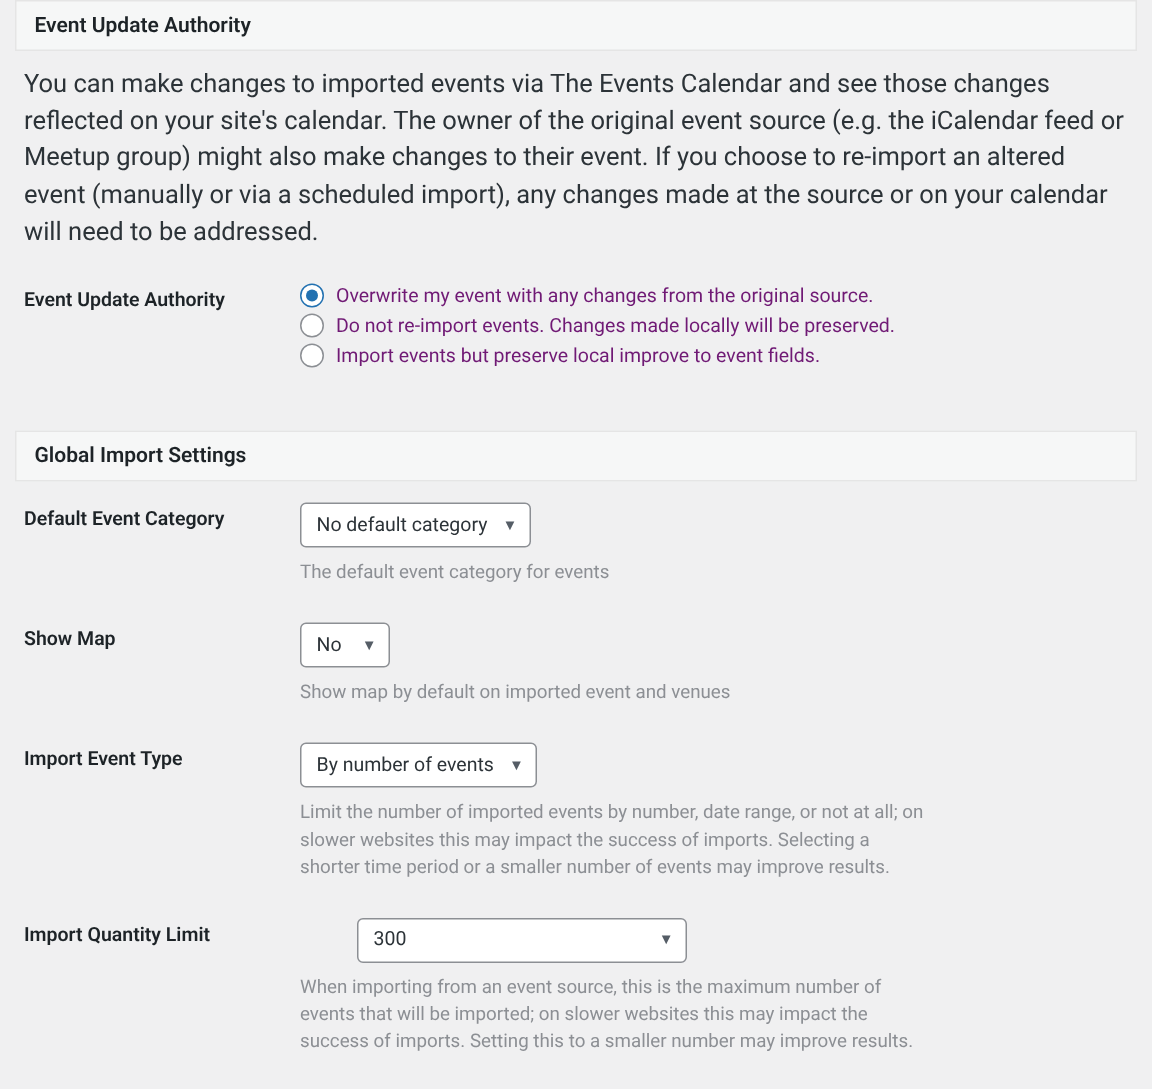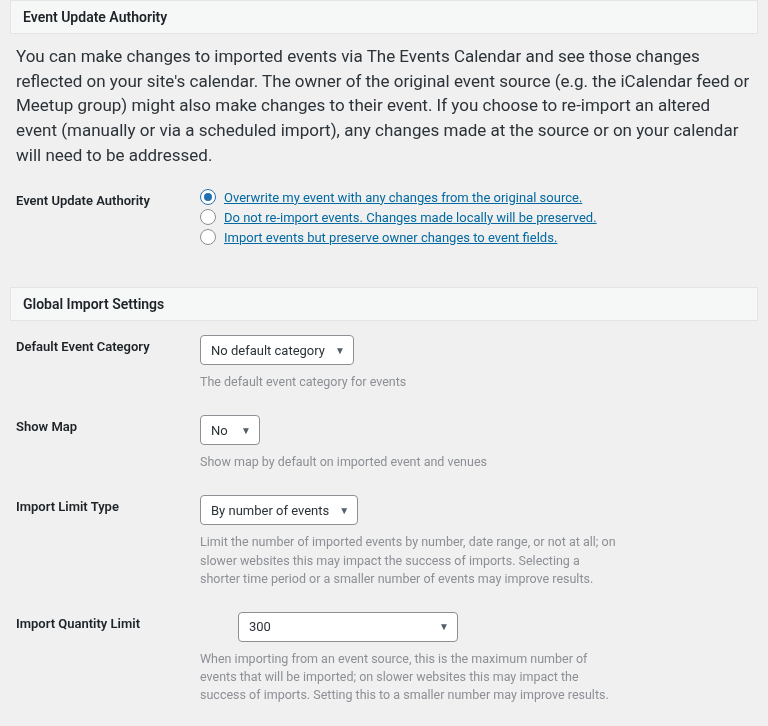--- a/index.html
+++ b/index.html
@@ -52,22 +52,21 @@
   .form-table td {
     padding: 14px 10px 10px 0;
     vertical-align: top;
   }
   .radio-row {
     display: flex;
     align-items: center;
     gap: 8px;
     margin-bottom: 4px;
     font-size: 13px;
-    color: #0369a1;
-    text-decoration: underline;
+    color: #701a75;
   }
   .radio {
     width: 16px;
     height: 16px;
     border-radius: 50%;
     border: 1px solid #8c8f94;
     background: #fff;
     position: relative;
     flex-shrink: 0;
   }
@@ -129,21 +128,21 @@
         <div class="radio-row">
           <span class="radio checked"></span>
           <span>Overwrite my event with any changes from the original source.</span>
         </div>
         <div class="radio-row">
           <span class="radio"></span>
           <span>Do not re-import events. Changes made locally will be preserved.</span>
         </div>
         <div class="radio-row">
           <span class="radio"></span>
-          <span>Import events but preserve owner changes to event fields.</span>
+          <span>Import events but preserve local improve to event fields.</span>
         </div>
       </td>
     </tr>
   </tbody>
     </table>
 
   <div class="section-header second">
     <h3>Global Import Settings</h3>
   </div>
 
@@ -163,21 +162,21 @@
       <th>Show Map</th>
       <td>
         <div class="select">
           <span>No</span>
           <span class="caret">▼</span>
         </div>
         <div class="helper">Show map by default on imported event and venues</div>
       </td>
     </tr>
     <tr>
-      <th>Import Limit Type</th>
+      <th>Import Event Type</th>
       <td>
         <div class="select">
           <span>By number of events</span>
           <span class="caret">▼</span>
         </div>
         <div class="helper">Limit the number of imported events by number, date range, or not at all; on slower websites this may impact the success of imports. Selecting a shorter time period or a smaller number of events may improve results.</div>
       </td>
     </tr>
     <tr>
       <th>Import Quantity Limit</th>

